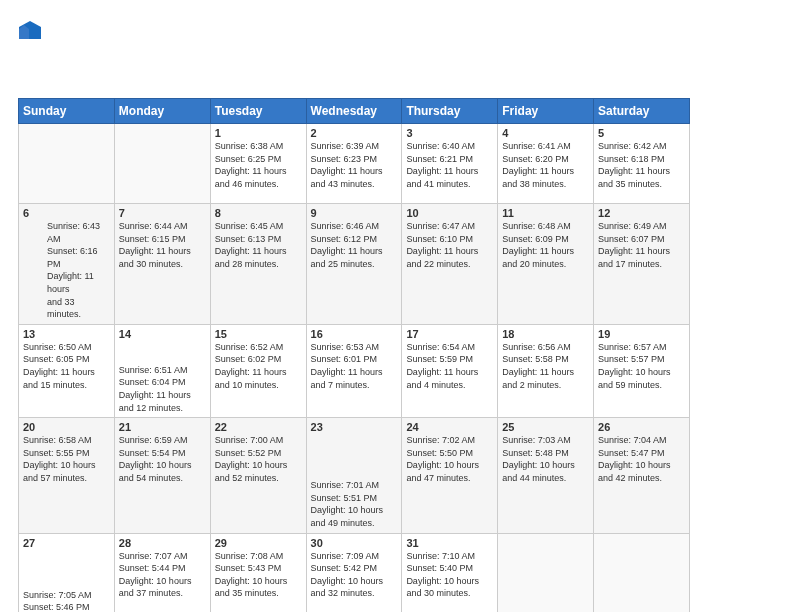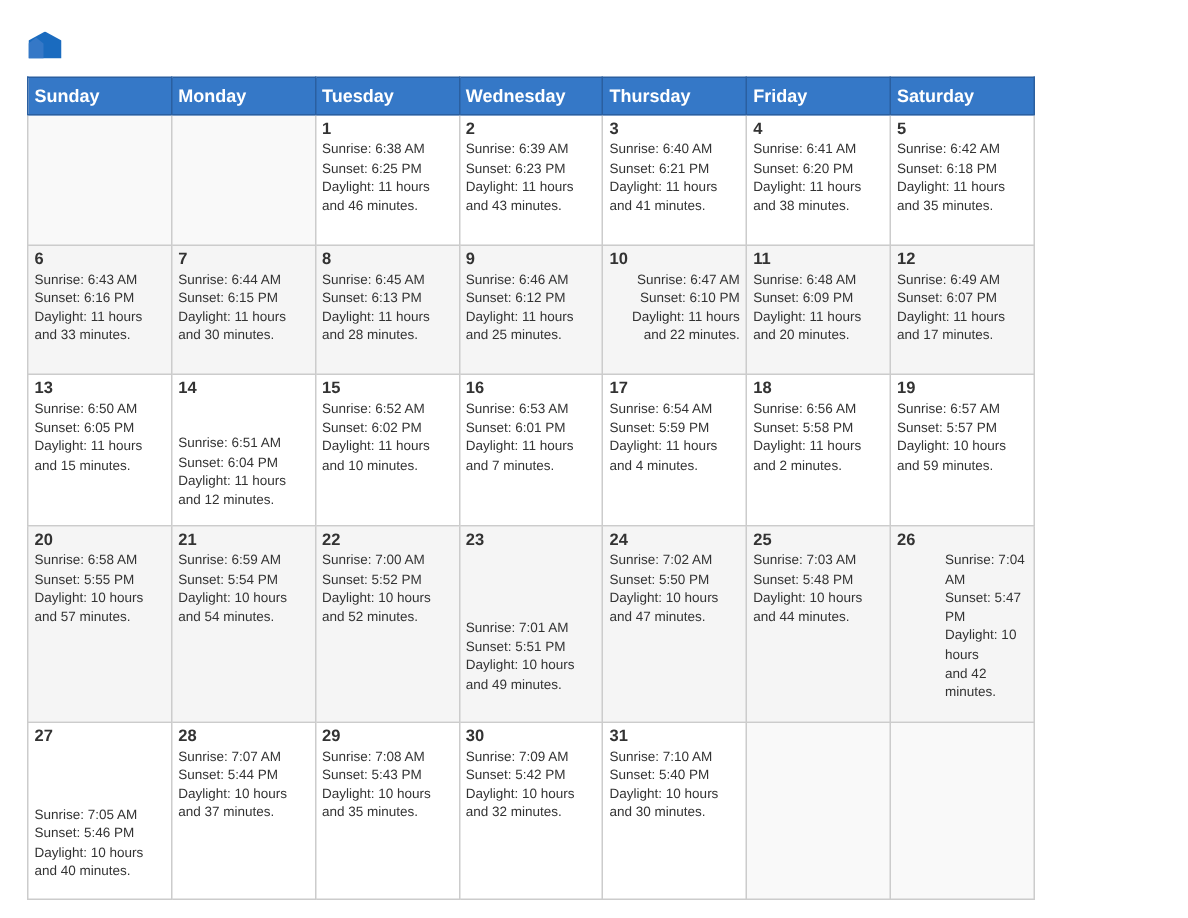--- a/index.html
+++ b/index.html
@@ -9,20 +9,21 @@
       width: 792px;
       height: 612px;
       overflow: hidden;
     }
     .page {
       width: 708px;
       height: 612px;
       padding: 18px 18px 12px 18px;
       display: flex;
       flex-direction: column;
+      gap: 47px;
     }
     .header {
       display: flex;
       justify-content: space-between;
       align-items: flex-start;
       margin-bottom: 10px;
     }
     .logo {
       display: flex;
       flex-direction: column;
@@ -163,21 +164,21 @@
             <span class="day-num">5</span>
             <div class="day-info" style="white-space: pre-line;">Sunrise: 6:42 AM
 Sunset: 6:18 PM
 Daylight: 11 hours
 and 35 minutes.</div>
           </td>
         </tr>
         <tr>
           <td>
             <span class="day-num">6</span>
-            <div class="day-info" style="white-space: pre-line;">Sunrise: 6:43 AM
+            <div class="day-info" style="white-space: pre-line; margin-left: 24px;">Sunrise: 6:43 AM
 Sunset: 6:16 PM
 Daylight: 11 hours
 and 33 minutes.</div>
           </td>
           <td>
             <span class="day-num">7</span>
             <div class="day-info" style="white-space: pre-line;">Sunrise: 6:44 AM
 Sunset: 6:15 PM
 Daylight: 11 hours
 and 30 minutes.</div>
@@ -191,21 +192,21 @@
           </td>
           <td>
             <span class="day-num">9</span>
             <div class="day-info" style="white-space: pre-line;">Sunrise: 6:46 AM
 Sunset: 6:12 PM
 Daylight: 11 hours
 and 25 minutes.</div>
           </td>
           <td>
             <span class="day-num">10</span>
-            <div class="day-info" style="white-space: pre-line; text-align: right;">Sunrise: 6:47 AM
+            <div class="day-info" style="white-space: pre-line;">Sunrise: 6:47 AM
 Sunset: 6:10 PM
 Daylight: 11 hours
 and 22 minutes.</div>
           </td>
           <td>
             <span class="day-num">11</span>
             <div class="day-info" style="white-space: pre-line;">Sunrise: 6:48 AM
 Sunset: 6:09 PM
 Daylight: 11 hours
 and 20 minutes.</div>
@@ -307,21 +308,21 @@
           </td>
           <td>
             <span class="day-num">25</span>
             <div class="day-info" style="white-space: pre-line;">Sunrise: 7:03 AM
 Sunset: 5:48 PM
 Daylight: 10 hours
 and 44 minutes.</div>
           </td>
           <td>
             <span class="day-num">26</span>
-            <div class="day-info" style="white-space: pre-line; margin-left: 32px;">Sunrise: 7:04 AM
+            <div class="day-info" style="white-space: pre-line;">Sunrise: 7:04 AM
 Sunset: 5:47 PM
 Daylight: 10 hours
 and 42 minutes.</div>
           </td>
         </tr>
         <tr>
           <td>
             <span class="day-num">27</span>
             <div class="day-info" style="white-space: pre-line; margin-top: 40px;">Sunrise: 7:05 AM
 Sunset: 5:46 PM

